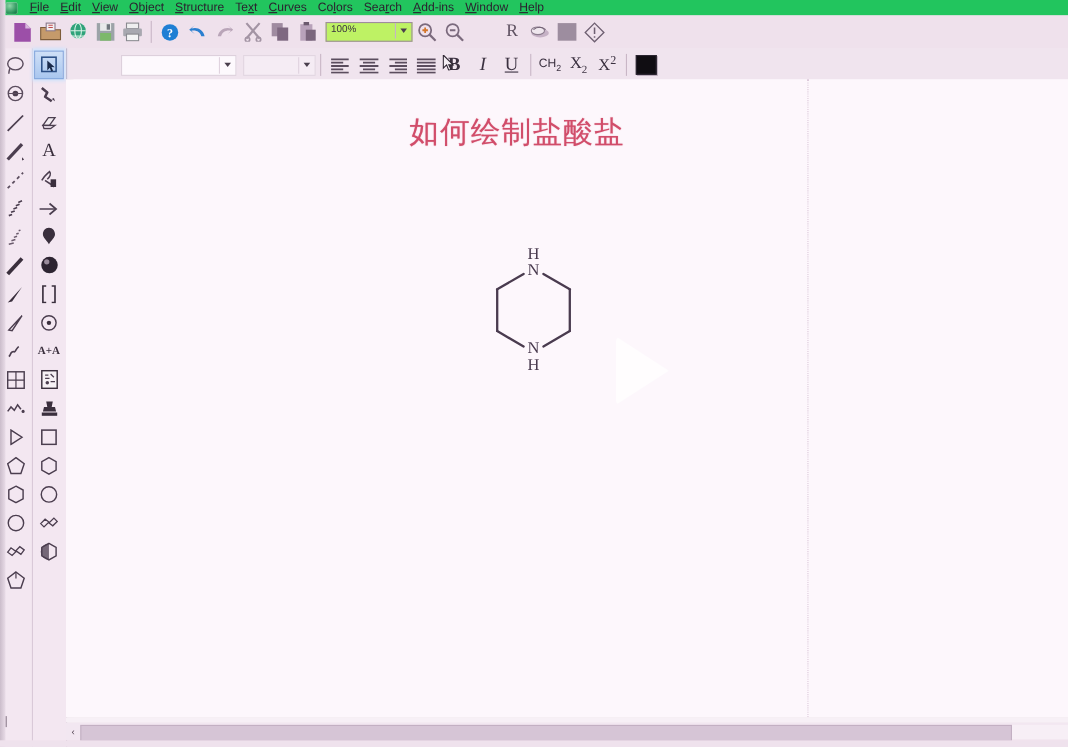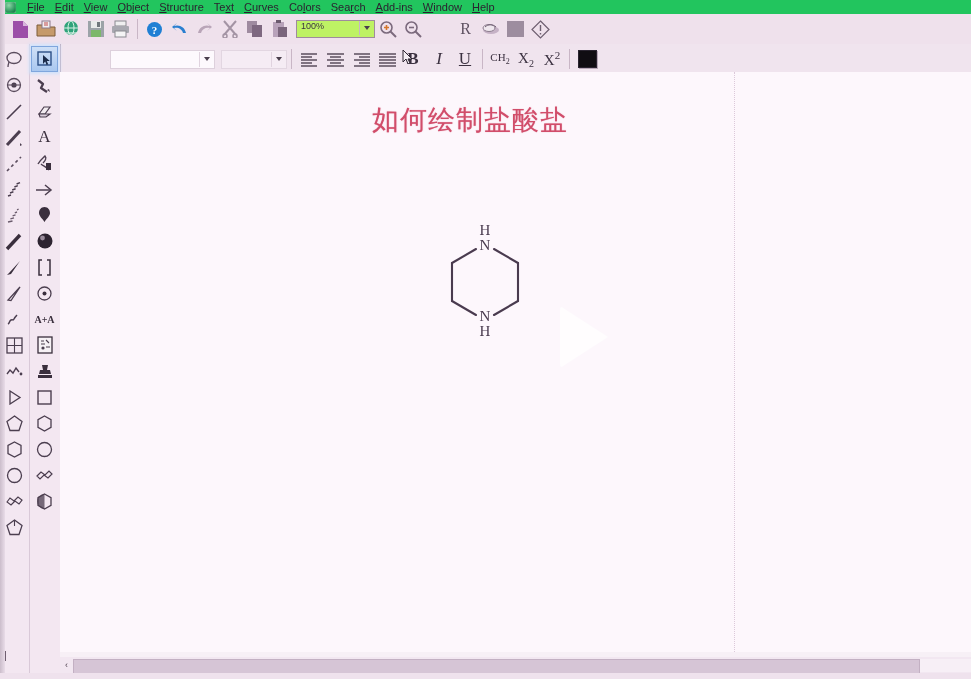--- a/index.html
+++ b/index.html
@@ -357,21 +357,21 @@
     <div class="fbtn">
       <span style="font-family:'Liberation Serif',serif;font-style:italic;font-size:17px;color:#3b3140;">I</span>
     </div>
     <div class="fbtn">
       <span style="font-family:'Liberation Serif',serif;text-decoration:underline;font-size:17px;color:#3b3140;">U</span>
     </div>
 
     <div class="sep"></div>
 
     <div class="fbtn">
-      <span style="font-family:Liberation Serif, serif;font-size:11px;color:#3b3140;">CH<sub style="font-size:8px;">2</sub></span>
+      <span style="font-family:Liberation Sans, sans-serif;font-size:11px;color:#3b3140;">CH<sub style="font-size:8px;">2</sub></span>
     </div>
     <div class="fbtn">
       <span style="font-family:'Liberation Serif',serif;font-size:15px;color:#3b3140;">X<sub style="font-size:10px;">2</sub></span>
     </div>
     <div class="fbtn">
       <span style="font-family:'Liberation Serif',serif;font-size:15px;color:#3b3140;">X<sup class="sup">2</sup></span>
     </div>
 
     <div class="sep"></div>
 

